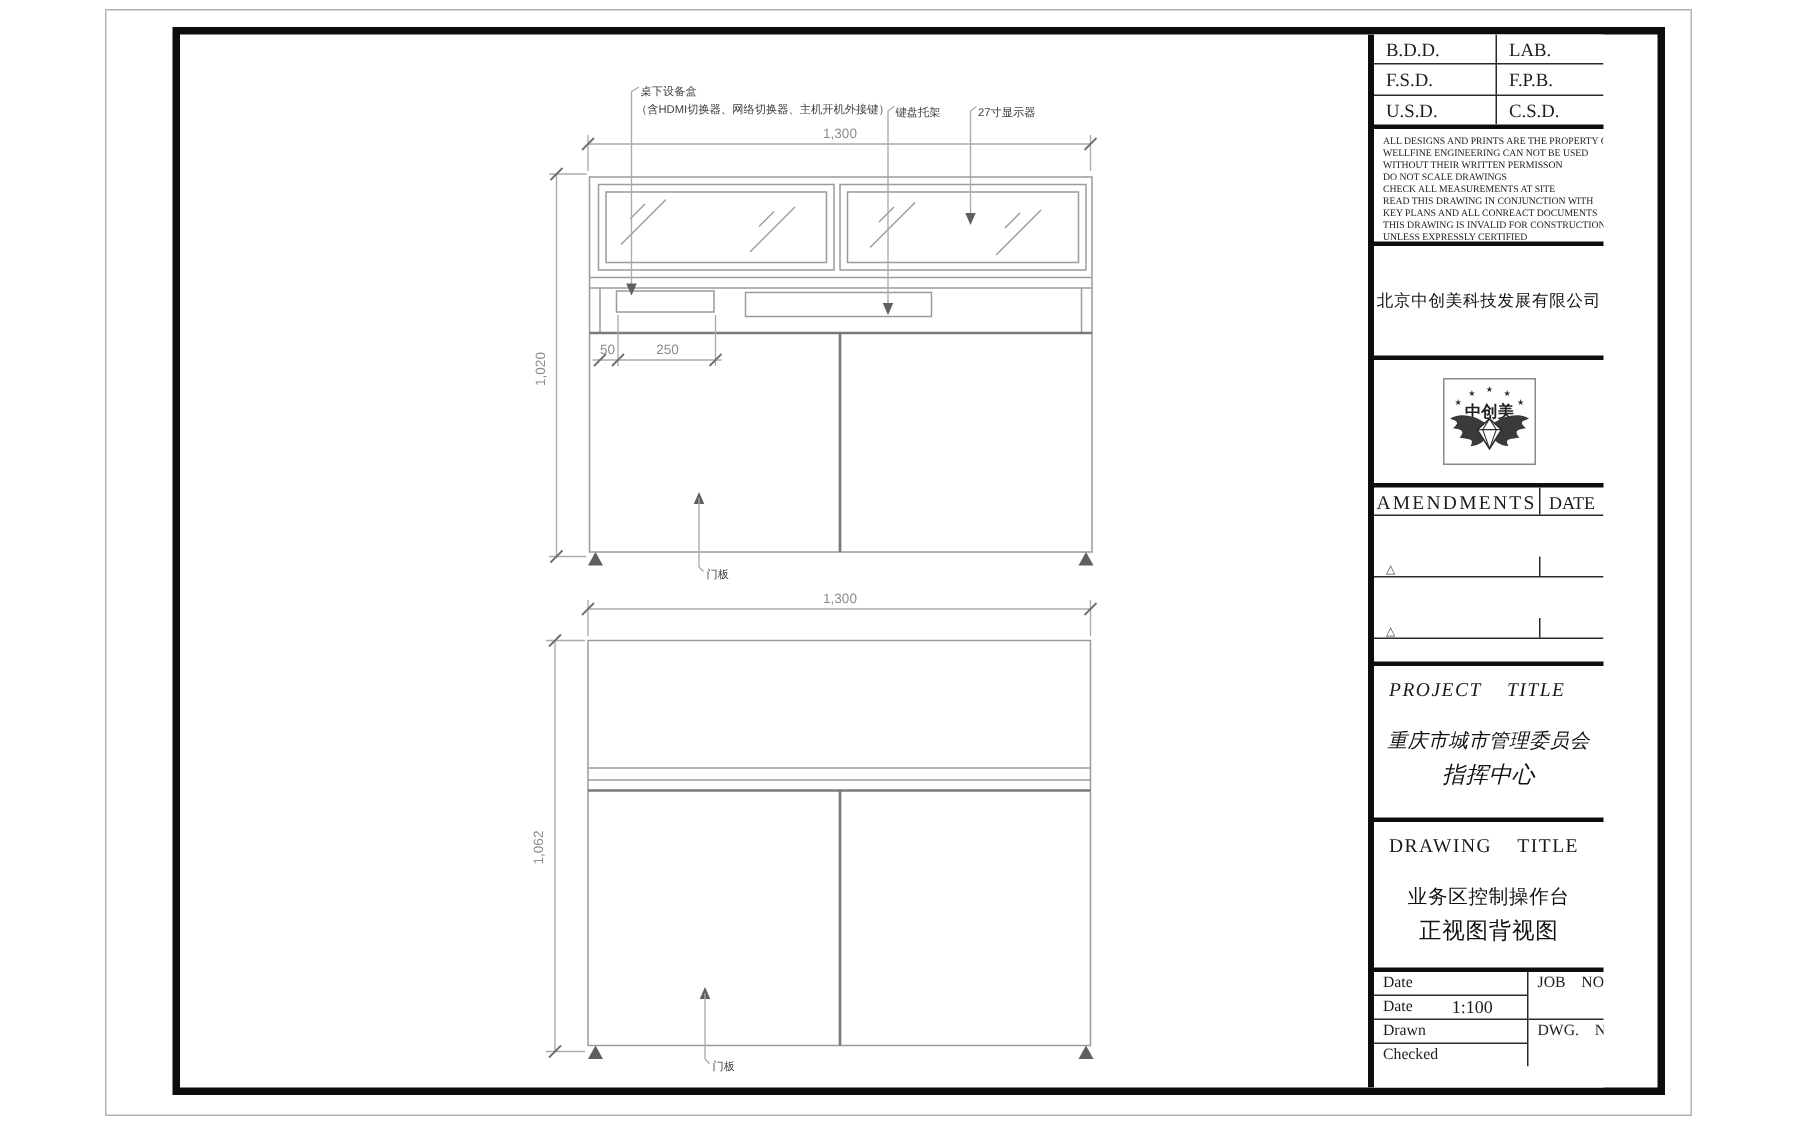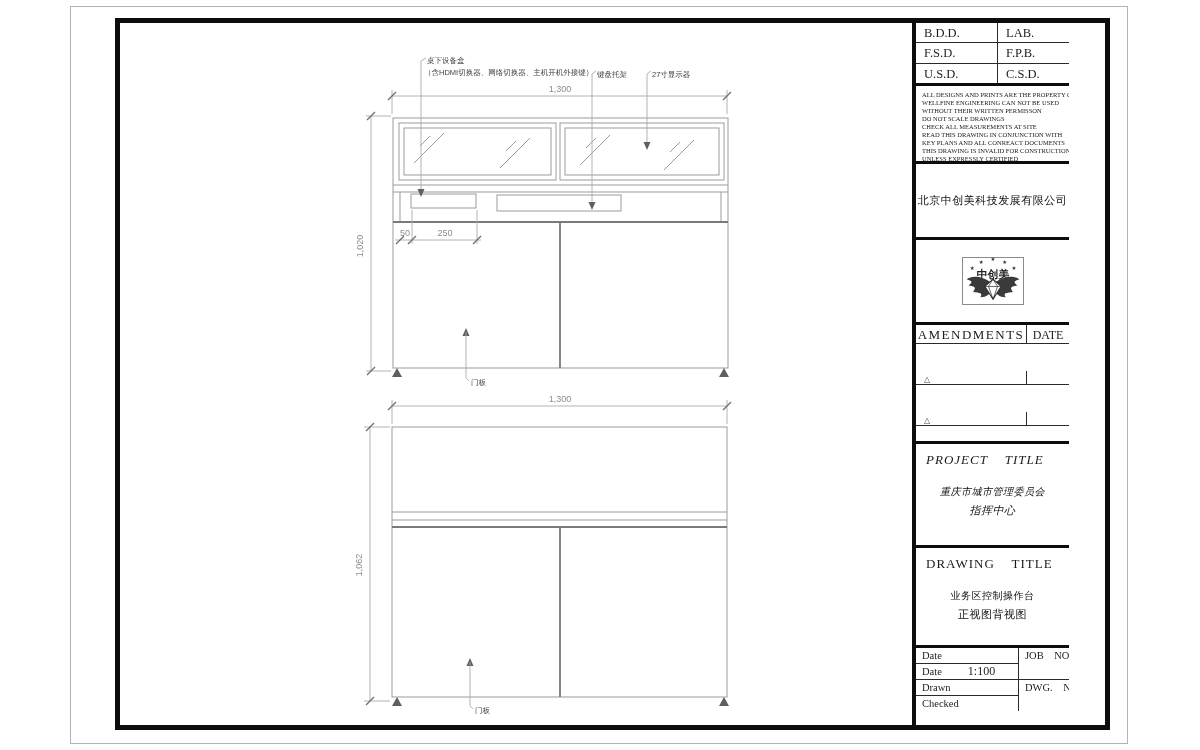--- a/index.html
+++ b/index.html
@@ -35,38 +35,38 @@
   .ap-cell.rowLast { border-bottom:none; }
 
   .tb-disclaimer { height:78px; padding:5px 0 0 6px; }
   .disc-line { font-family:"Liberation Serif","DejaVu Serif",serif; font-size:6.5px;
                line-height:8px; color:#222; white-space:nowrap; }
 
   .tb-company { height:76px; display:flex; align-items:center; justify-content:center; }
   .company-text { font-size:11px; letter-spacing:0.5px; color:#111; }
 
   .tb-logo { height:85px; display:flex; align-items:center; justify-content:center; }
-  .logo-box { width:62px; height:48px; border:1px solid #8a8a8a;
+  .logo-box { width:62px; height:58px; border:1px solid #8a8a8a;
               display:flex; align-items:center; justify-content:center; }
 
   .tb-amend { height:119px; display:flex; flex-direction:column;gap:27px; }
   .amd-head { height:22px; display:grid; grid-template-columns:1fr 43px;
               border-bottom:1px solid #2a2a2a; }
   .amd-title { font-size:13px; letter-spacing:1.5px; text-align:center; padding-top:2px; }
   .amd-date  { font-size:12px; text-align:center; padding-top:3px; border-left:1px solid #2a2a2a; }
   .amd-row { flex:1; display:grid; grid-template-columns:1fr 43px; border-bottom:1px solid #2a2a2a; }
   .amd-row.last { border-bottom:none; }
   .amd-marker { font-size:8px; color:#4d4d4d; padding:4px 0 0 8px; }
   .amd-datecell { border-left:1px solid #2a2a2a; }
 
   .tb-project { height:104px;font-style:italic; }
   .tb-drawingt { height:100px; }
   .sec-label { font-size:13px; letter-spacing:1px; padding:8px 0 0 10px; color:#1a1a1a; }
-  .cjk-line1 { margin-top:17px; text-align:center; font-size:10px; color:#111; letter-spacing:0.5px; }
-  .cjk-line2 { margin-top:4px;  text-align:center; font-size:11px; color:#111; letter-spacing:0.5px; }
+  .cjk-line1 { margin-top:17px; text-align:center; font-size:13px; color:#111; letter-spacing:0.5px; }
+  .cjk-line2 { margin-top:4px;  text-align:center; font-size:15px; color:#111; letter-spacing:0.5px; }
 
   .tb-info { height:63px; display:grid; grid-template-columns:102px 1fr; }
   .info-left  { display:flex; flex-direction:column; }
   .info-row { flex:1; display:flex; align-items:center; padding-left:6px;
               border-bottom:1px solid #2a2a2a; font-size:10.5px; }
   .info-row.last { border-bottom:none; }
   .info-val { margin-left:26px; font-size:12px; }
   .info-right { border-left:1px solid #2a2a2a; display:flex; flex-direction:column; }
   .info-cell { flex:1; font-size:10.5px; padding:2px 0 0 6px; border-bottom:1px solid #2a2a2a; }
   .info-cell.last { border-bottom:none; }

